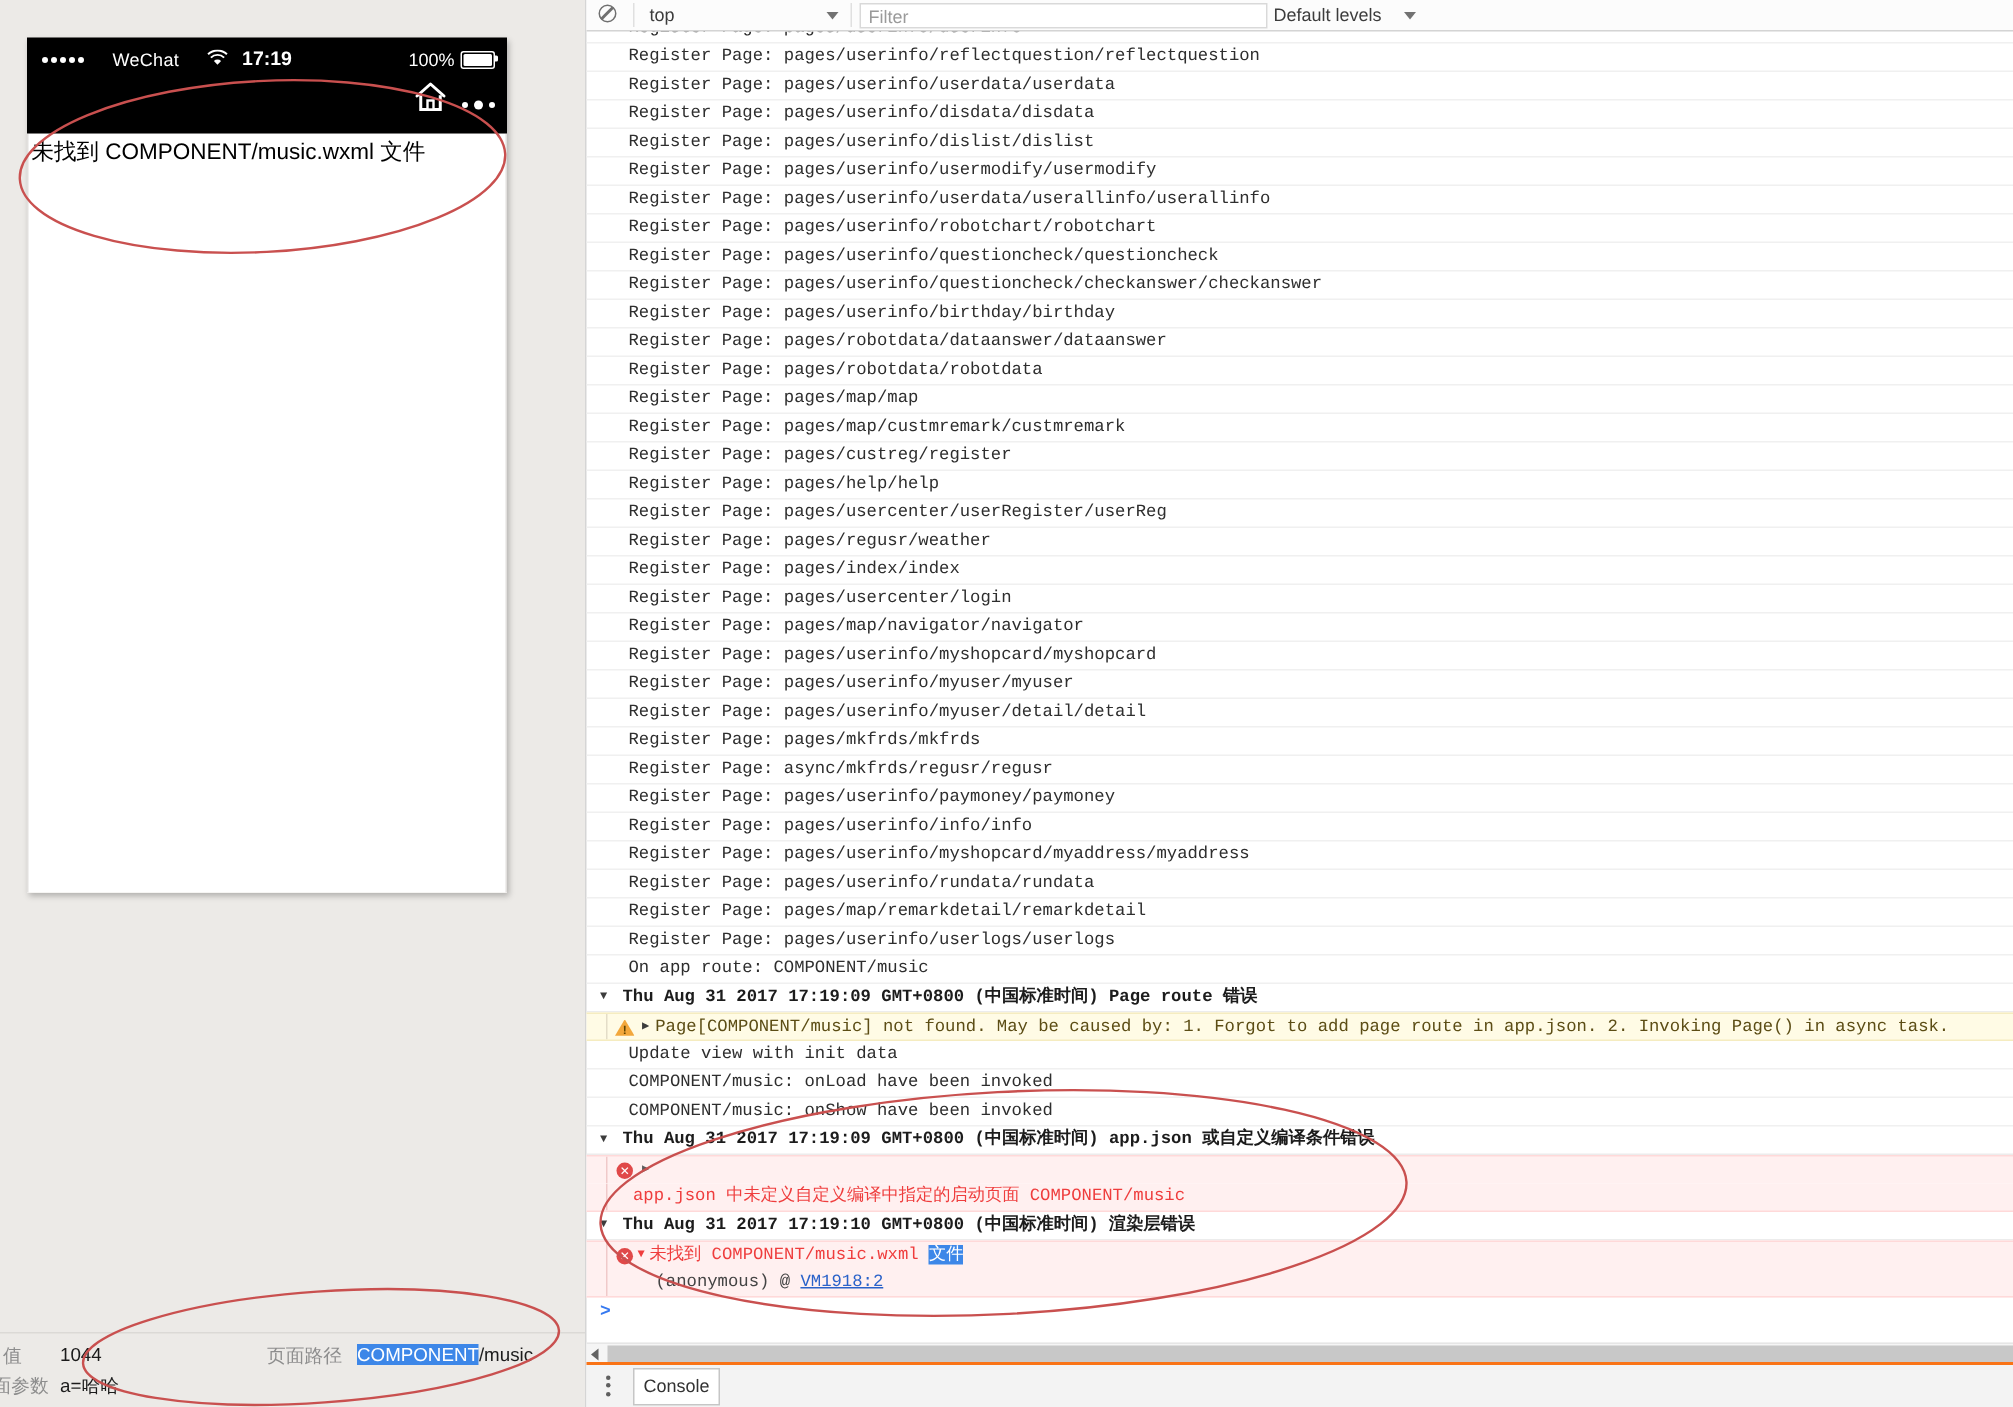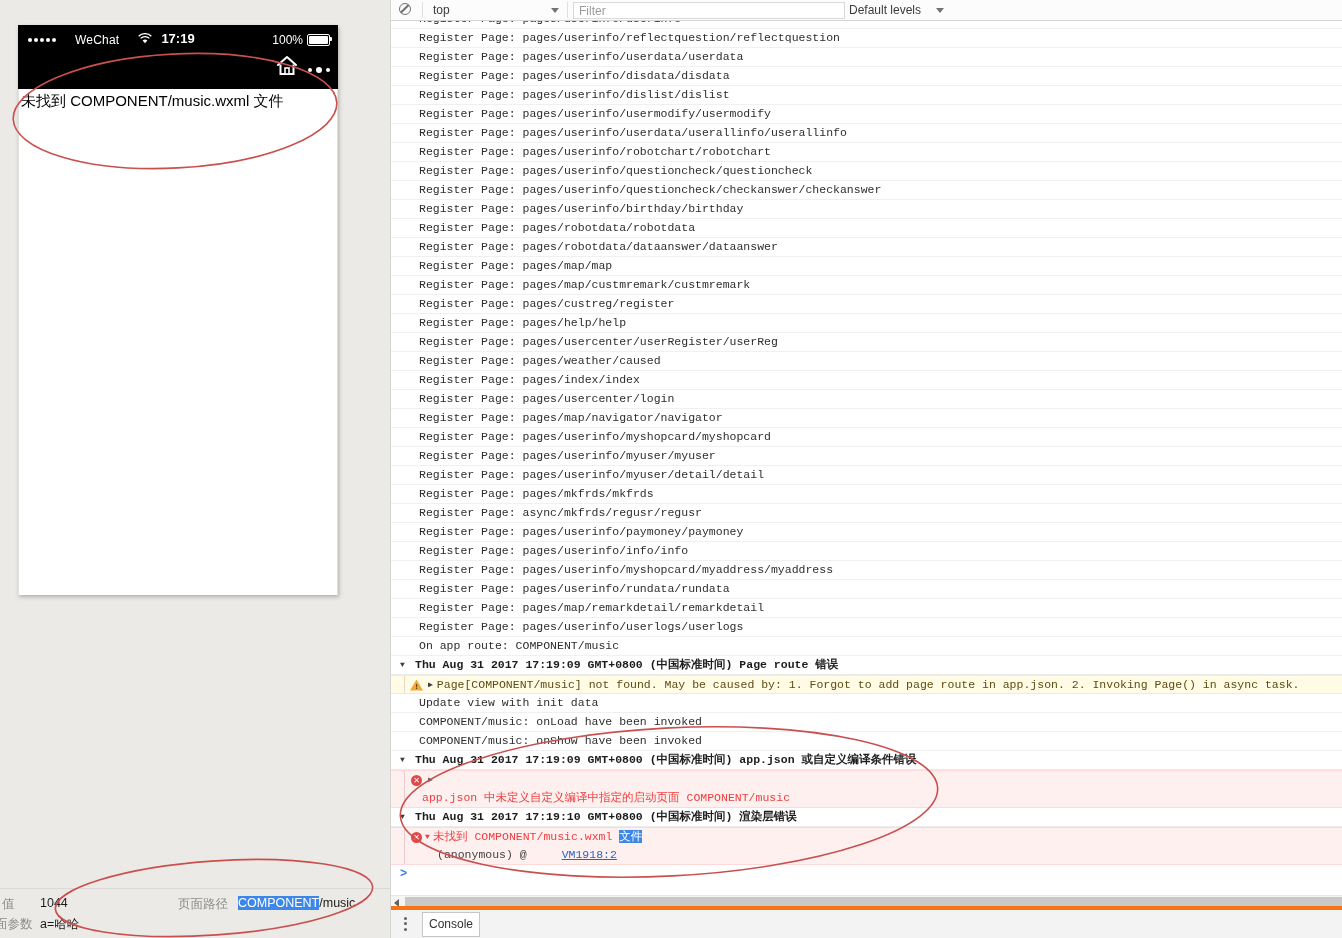--- a/index.html
+++ b/index.html
@@ -66,29 +66,29 @@
   .crow.errblk.bt{border-top:1px solid #ffd9d9;}
   .crow.errblk.bb{border-bottom:1px solid #ffd9d9;}
   .eicon{position:absolute;left:20px;top:3.5px;width:11px;height:11px;border-radius:50%;background:#e04949;color:#fff;
     font-size:8px;line-height:11px;text-align:center;font-family:"Liberation Sans",sans-serif;}
   .crow.errhead .tri2{position:absolute;left:37px;top:0;color:#5c5c5c;}
   .crow.errtext .txt{left:31px;}
   .crow.errmain .etri{position:absolute;left:34px;top:0;font-size:8px;color:#ef3d3d;}
   .crow.errmain .txt{left:42px;color:#ef3d3d;}
   .crow.stack{color:#444;}
   .crow.stack .txt{left:46px;color:#444;}
-  .crow.stack a{color:#2a62c9;text-decoration:underline;cursor:pointer;margin-left:28px;}
+  .crow.stack a{color:#2a62c9;text-decoration:underline;cursor:pointer;}
   .crow.promptrow{border-bottom:none;}
   .chev{position:absolute;left:9px;top:0;color:#3679f0;font-weight:bold;font-size:12px;}
   
   .hscroll{position:absolute;left:0;right:0;bottom:28px;height:14px;background:#f5f5f5;border-top:1px solid #e6e6e6;z-index:3;}
   .hs-btn{position:absolute;left:0;top:0;width:13px;height:13px;}
   .hs-btn::after{content:"";position:absolute;left:3px;top:3px;width:0;height:0;border-top:4px solid transparent;border-bottom:4px solid transparent;border-right:5px solid #636363;}
   .hs-thumb{position:absolute;left:14px;right:0;top:1px;height:12px;background:#c8c8c8;}
-  .cbottom{position:absolute;left:0;right:0;bottom:0;height:28px;background:#f3f3f3;border-top:4px solid #f97316;z-index:3;}
+  .cbottom{position:absolute;left:0;right:0;bottom:0;height:28px;background:#f3f3f3;border-top:2px solid #f97316;z-index:3;}
   .kebab{position:absolute;left:13px;top:4px;color:#5f5f5f;font-size:13px;letter-spacing:0;line-height:7px;}
   .kebab i{display:block;width:3px;height:3px;border-radius:50%;background:#5f5f5f;margin:2.5px 0;}
   .console-tab{position:absolute;left:31px;top:2px;width:56px;height:23px;background:#fff;border:1px solid #c6c6c6;
     font-size:12px;color:#333;text-align:center;line-height:23px;}
   
   .annot-layer{position:absolute;left:0;top:0;width:1342px;height:938px;z-index:10;pointer-events:none;}
 </style>
 </head>
 <body>
 
@@ -189,42 +189,42 @@
       <div class="crow log">
         <span class="txt">Register Page: pages/userinfo/questioncheck/questioncheck</span>
       </div>
       <div class="crow log">
         <span class="txt">Register Page: pages/userinfo/questioncheck/checkanswer/checkanswer</span>
       </div>
       <div class="crow log">
         <span class="txt">Register Page: pages/userinfo/birthday/birthday</span>
       </div>
       <div class="crow log">
+        <span class="txt">Register Page: pages/robotdata/dataanswer/dataanswer</span>
+      </div>
+      <div class="crow log">
         <span class="txt">Register Page: pages/robotdata/robotdata</span>
       </div>
       <div class="crow log">
-        <span class="txt">Register Page: pages/robotdata/dataanswer/dataanswer</span>
-      </div>
-      <div class="crow log">
         <span class="txt">Register Page: pages/map/map</span>
       </div>
       <div class="crow log">
         <span class="txt">Register Page: pages/map/custmremark/custmremark</span>
       </div>
       <div class="crow log">
         <span class="txt">Register Page: pages/custreg/register</span>
       </div>
       <div class="crow log">
         <span class="txt">Register Page: pages/help/help</span>
       </div>
       <div class="crow log">
         <span class="txt">Register Page: pages/usercenter/userRegister/userReg</span>
       </div>
       <div class="crow log">
-        <span class="txt">Register Page: pages/weather/caused</span>
+        <span class="txt">Register Page: pages/regusr/weather</span>
       </div>
       <div class="crow log">
         <span class="txt">Register Page: pages/index/index</span>
       </div>
       <div class="crow log">
         <span class="txt">Register Page: pages/usercenter/login</span>
       </div>
       <div class="crow log">
         <span class="txt">Register Page: pages/map/navigator/navigator</span>
       </div>

